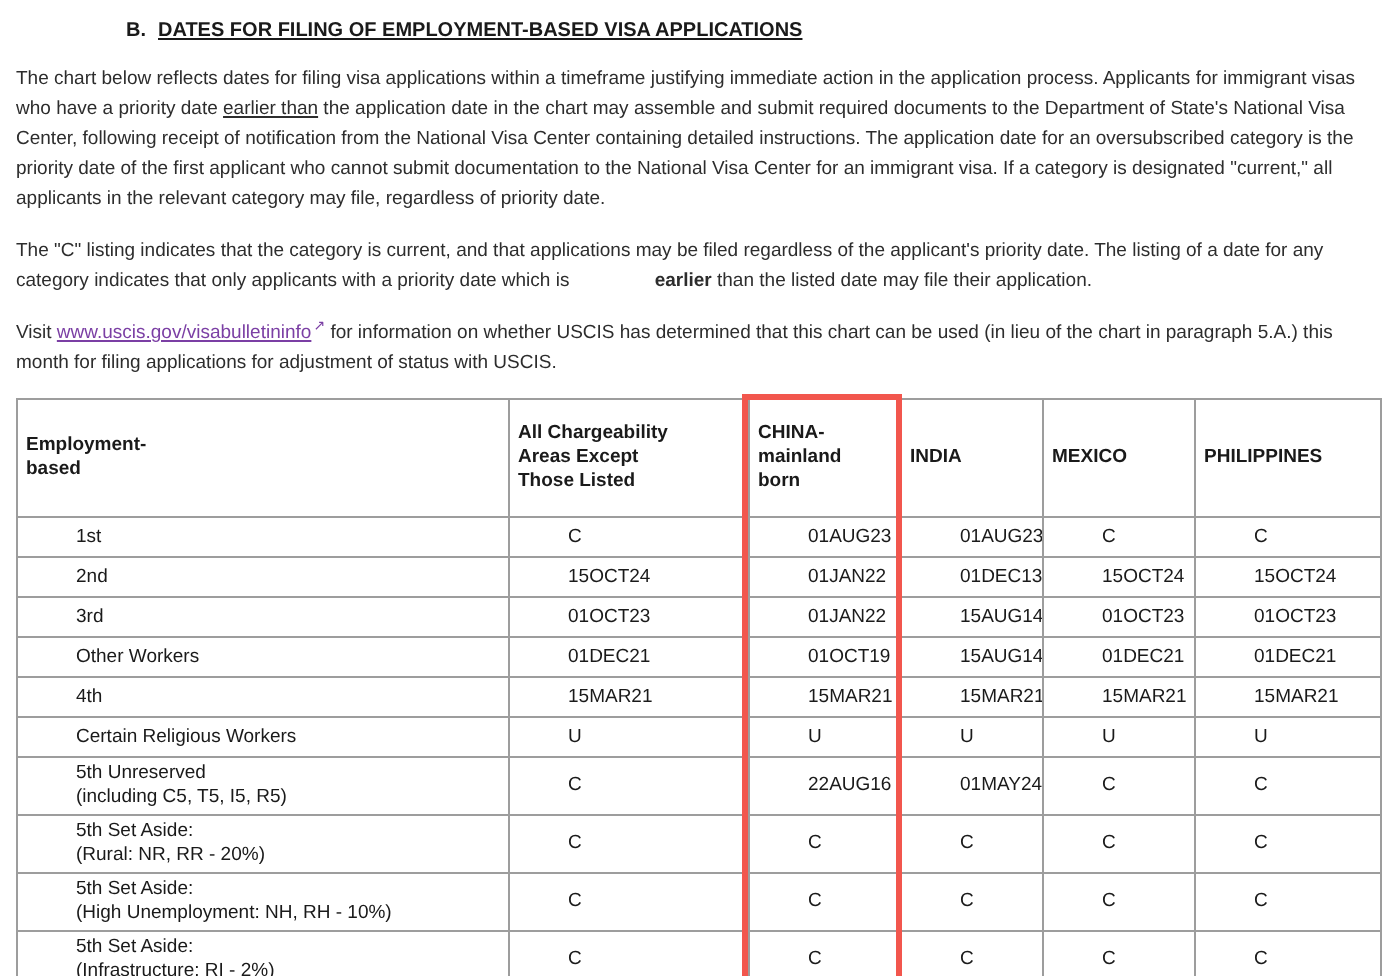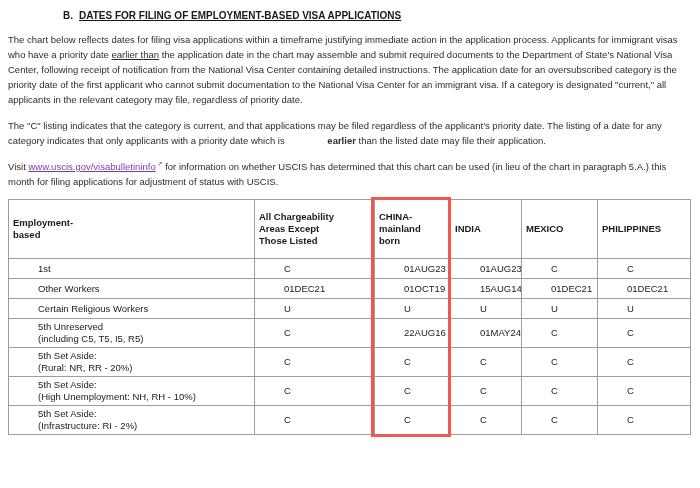--- a/index.html
+++ b/index.html
@@ -121,28 +121,52 @@
       <tbody>
           <tr>
             <td>1st</td>
             <td>C</td>
             <td>01AUG23</td>
             <td>01AUG23</td>
             <td>C</td>
             <td>C</td>
           </tr>
           <tr>
+            <td>2nd</td>
+            <td>15OCT24</td>
+            <td>01JAN22</td>
+            <td>01DEC13</td>
+            <td>15OCT24</td>
+            <td>15OCT24</td>
+          </tr>
+          <tr>
+            <td>3rd</td>
+            <td>01OCT23</td>
+            <td>01JAN22</td>
+            <td>15AUG14</td>
+            <td>01OCT23</td>
+            <td>01OCT23</td>
+          </tr>
+          <tr>
             <td>Other Workers</td>
             <td>01DEC21</td>
             <td>01OCT19</td>
             <td>15AUG14</td>
             <td>01DEC21</td>
             <td>01DEC21</td>
           </tr>
           <tr>
+            <td>4th</td>
+            <td>15MAR21</td>
+            <td>15MAR21</td>
+            <td>15MAR21</td>
+            <td>15MAR21</td>
+            <td>15MAR21</td>
+          </tr>
+          <tr>
             <td>Certain Religious Workers</td>
             <td>U</td>
             <td>U</td>
             <td>U</td>
             <td>U</td>
             <td>U</td>
           </tr>
           <tr>
             <td>5th Unreserved
 (including C5, T5, I5, R5)</td>

